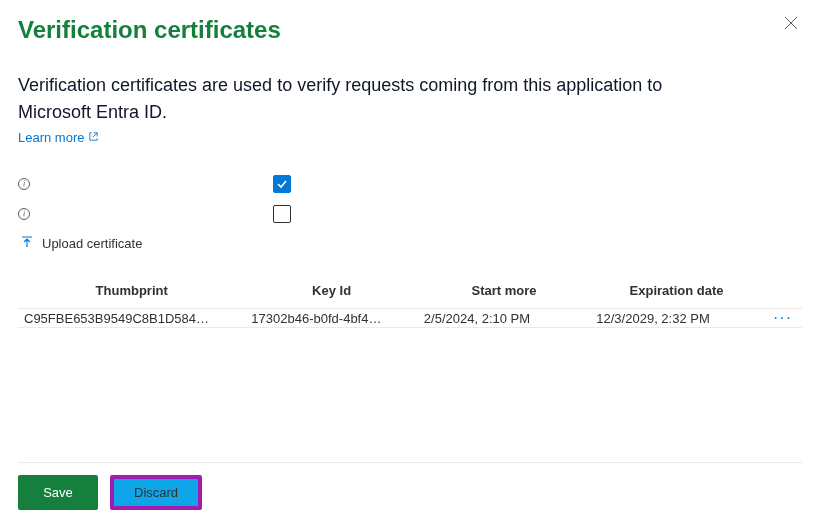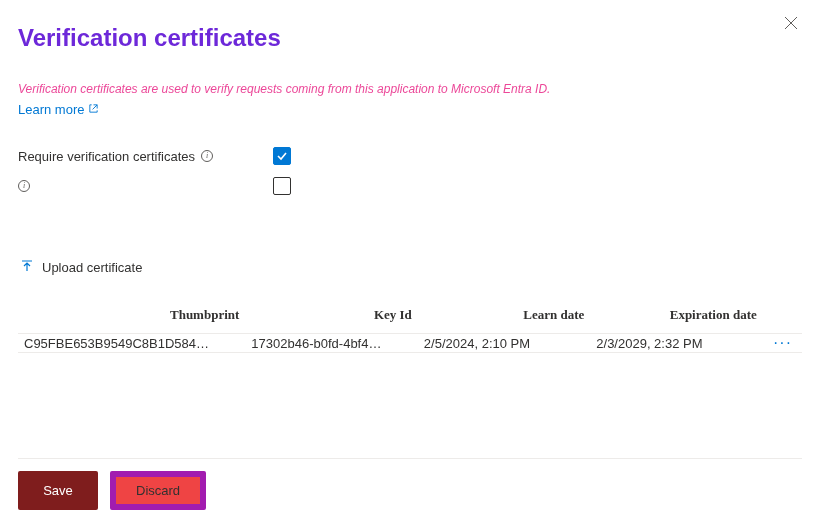--- a/index.html
+++ b/index.html
@@ -14,36 +14,35 @@
       padding: 12px 18px;
     }
     .header-row {
       display: flex;
       justify-content: space-between;
       align-items: flex-start;
     }
     h1 {
       font-size: 24px;
       font-weight: 600;
-      margin: 12px 0 28px 0;
-      color: #6d28d9;
+      margin: 4px 0 28px 0;
+      color: #15803d;
     }
     .close-btn {
       cursor: pointer;
       padding: 4px;
       color: #605e5c;
     }
     .close-btn svg { display:block; }
     .description {
-      font-size: 12px;
-      color: #ec4899;
+      font-size: 18px;
+      color: #0f172a;
       line-height: 1.5;
       margin: 0 0 2px 0;
       max-width: 700px;
-      font-style: italic;
     }
     .learn-link {
       color: #0078d4;
       text-decoration: none;
       font-size: 13px;
       display: inline-flex;
       align-items: center;
       gap: 4px;
       margin-bottom: 24px;
     }
@@ -81,46 +80,44 @@
       align-items: center;
       justify-content: center;
       cursor: pointer;
     }
     .checkbox.checked {
       background: #0078d4;
       border-color: #0078d4;
     }
     .checkbox.checked svg { display:block; }
     .upload-row {
-      margin-top: 52px;
       padding: 6px 0 10px 2px;
     }
     .upload-link {
       color: #323130;
       font-size: 13px;
       display: inline-flex;
       align-items: center;
       gap: 8px;
       cursor: pointer;
     }
     .upload-link svg { color: #0078d4; }
     table {
       width: 100%;
       border-collapse: collapse;
       table-layout: fixed;
       margin-top: 10px;
     }
     th {
-      text-align: right;
+      text-align: center;
       font-weight: 600;
       font-size: 13px;
       color: #323130;
       padding: 10px 6px;
       border-bottom: 1px solid #edebe9;
-      font-family: Liberation Serif, serif;
     }
     td {
       font-size: 13px;
       color: #323130;
       padding: 0 6px;
       border-bottom: 1px solid #edebe9;
       white-space: nowrap;
       overflow: hidden;
       text-overflow: ellipsis;
     }
@@ -143,28 +140,28 @@
     }
     .btn {
       font-size: 13px;
       padding: 6px 20px;
       border-radius: 2px;
       cursor: pointer;
       border: 1px solid transparent;
       font-family: inherit;
     }
     .btn-primary {
-      background: #7f1d1d;
+      background: #15803d;
       color: #fff;
       min-width: 80px;
     }
     .btn-secondary {
-      background: #ef4444;
-      color: #323130;
-      border: 6px solid #a21caf;
+      background: #0ea5e9;
+      color: #323130;
+      border: 4px solid #a21caf;
       min-width: 80px;
     }
   </style>
 </head>
 <body>
 
 
 
 <div class="header-row">
   <h1>Verification certificates</h1>
@@ -180,21 +177,20 @@
   <span>Learn more</span>
   <span>
     <svg width="11" height="11" viewBox="0 0 12 12">
         <path d="M4 2 H2 V10 H10 V8 M6 2 H10 V6 M10 2 L5 7" stroke="currentColor" stroke-width="1" fill="none"></path>
       </svg>
   </span>
 </a>
 
 <div class="setting-row">
   <span class="setting-label">
-    <span>Require verification certificates</span>
     <span class="info-icon">i</span>
   </span>
   <span class="checkbox checked">
     <svg width="12" height="12" viewBox="0 0 12 12">
         <path d="M2 6 L5 9 L10 3" stroke="#fff" stroke-width="1.6" fill="none"></path>
       </svg>
   </span>
 </div>
 
 <div class="setting-row">
@@ -220,31 +216,31 @@
     <col style="width:29%">
       <col style="width:22%">
       <col style="width:22%">
       <col style="width:22%">
       <col style="width:5%">
   </colgroup>
   <thead>
     <tr>
       <th>Thumbprint</th>
       <th>Key Id</th>
-      <th>Learn date</th>
+      <th>Start more</th>
       <th>Expiration date</th>
       <th></th>
     </tr>
   </thead>
   <tbody>
     <tr>
       <td>C95FBE653B9549C8B1D584…</td>
       <td>17302b46-b0fd-4bf4…</td>
       <td>2/5/2024, 2:10 PM</td>
-      <td>2/3/2029, 2:32 PM</td>
+      <td>12/3/2029, 2:32 PM</td>
       <td class="actions-cell">
         <span class="ellipsis-btn">···</span>
       </td>
     </tr>
   </tbody>
 </table>
 
 <div class="footer-bar">
   <button class="btn btn-primary">Save</button>
   <button class="btn btn-secondary">Discard</button>

